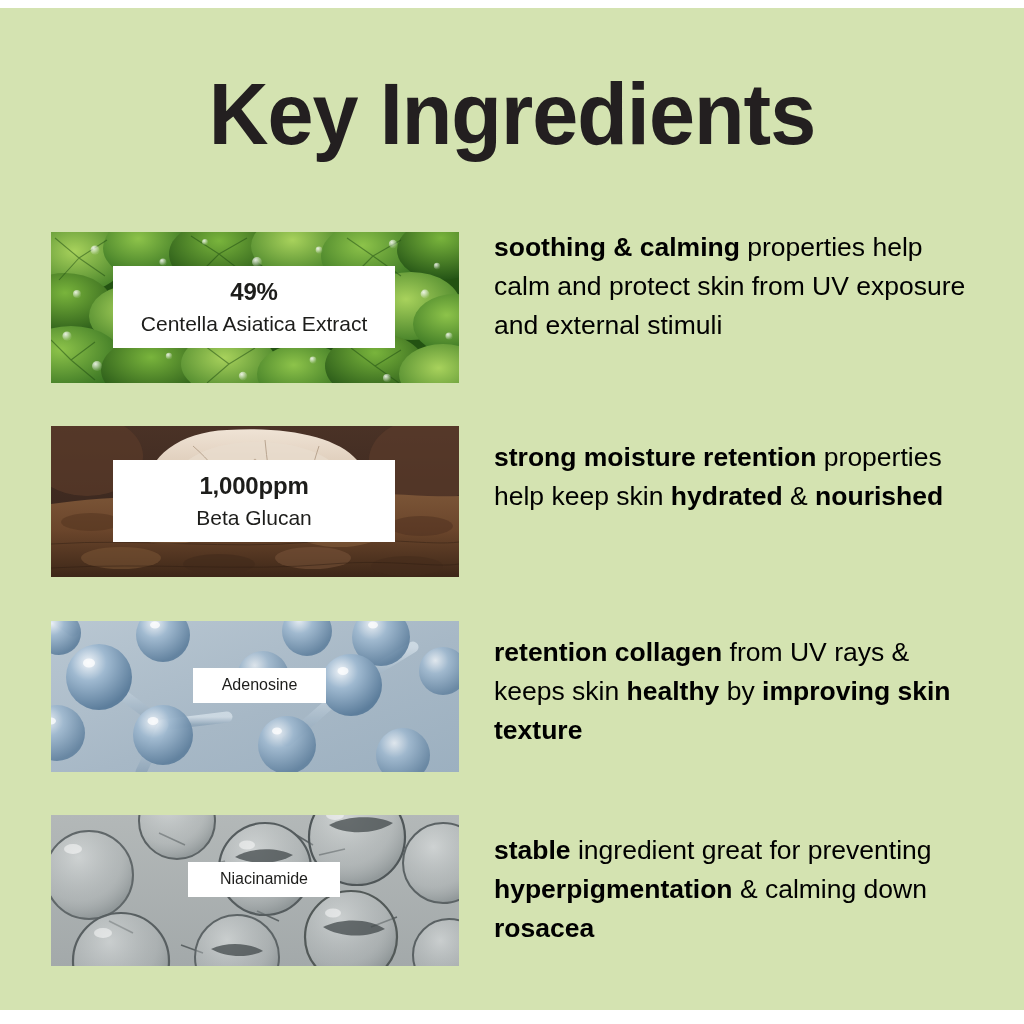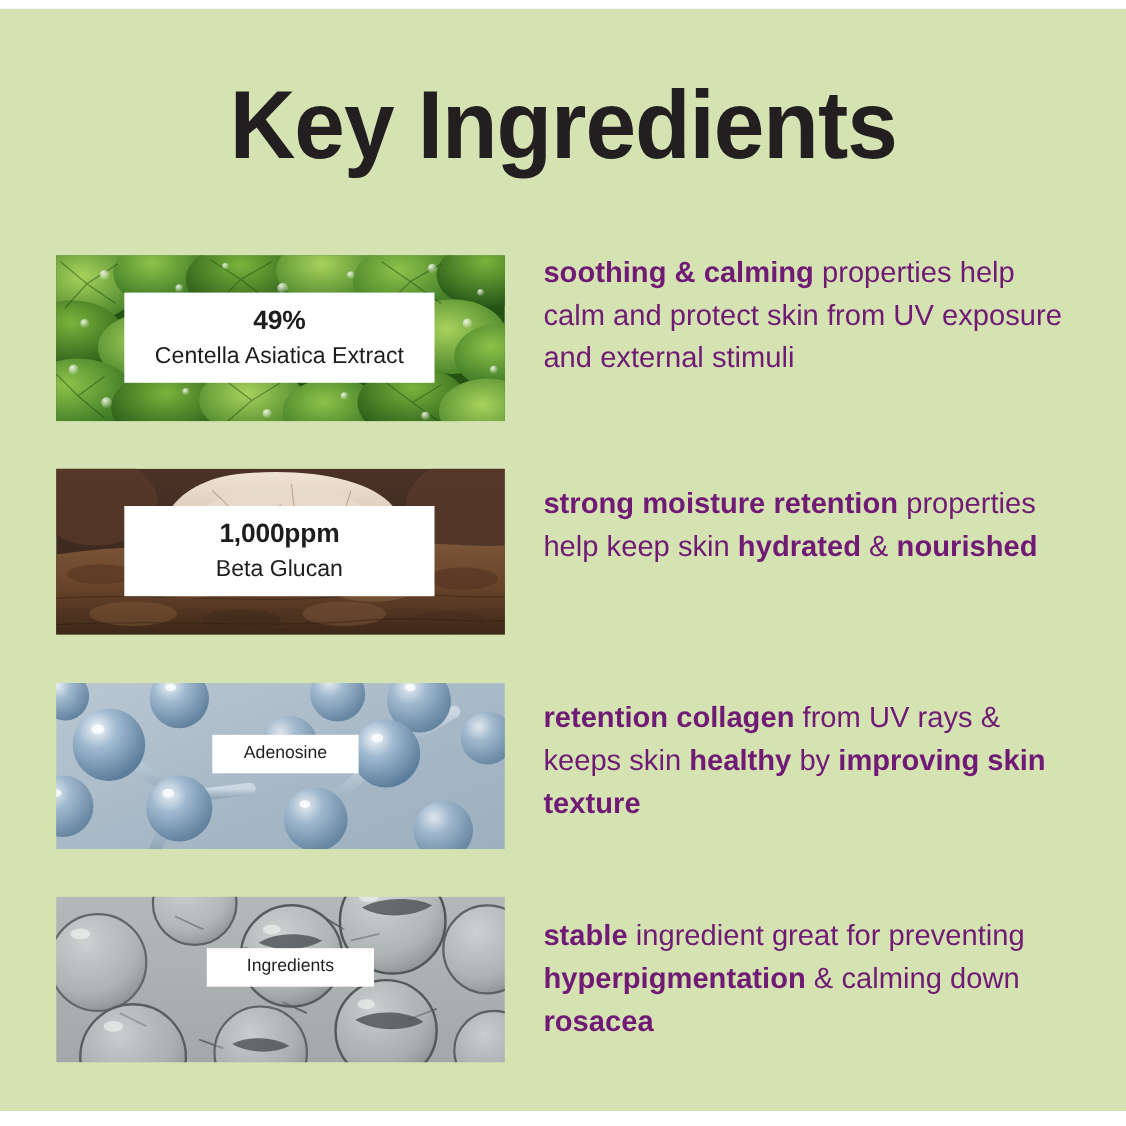--- a/index.html
+++ b/index.html
@@ -101,21 +101,21 @@
   .chip-name-solo {
     font-size: 16px;
     font-weight: normal;
     line-height: 26px;
   }
 
   .copy {
     position: absolute;
     left: 443px;
     width: 487px;
-    color: #701a75;
+    color: #000000;
     font-size: 26.5px;
     line-height: 39px;
   }
   .copy b { font-weight: bold; }
   .copy-1 { top: -4px; }
   .copy-2 { top: 12px; }
   .copy-3 { top: 12px; }
   .copy-4 { top: 16px; }
 </style>
 </head>
@@ -381,19 +381,19 @@
           <g fill="#ffffff" opacity="0.5">
             <ellipse cx="22" cy="34" rx="9" ry="5"></ellipse>
             <ellipse cx="196" cy="30" rx="8" ry="4.5"></ellipse>
             <ellipse cx="284" cy="0" rx="9" ry="5"></ellipse>
             <ellipse cx="52" cy="118" rx="9" ry="5"></ellipse>
             <ellipse cx="282" cy="98" rx="8" ry="4.5"></ellipse>
           </g>
         </svg>
       </div>
       <div class="chip chip-narrow-2">
-        <div class="chip-name-solo">Ingredients</div>
+        <div class="chip-name-solo">Niacinamide</div>
       </div>
       <div class="copy copy-4"><b>stable</b><span> ingredient great for preventing </span><b>hyperpigmentation</b><span> &amp; calming down </span><b>rosacea</b></div>
     </div>
 
   </div>
 </div>
 
 </body></html>

